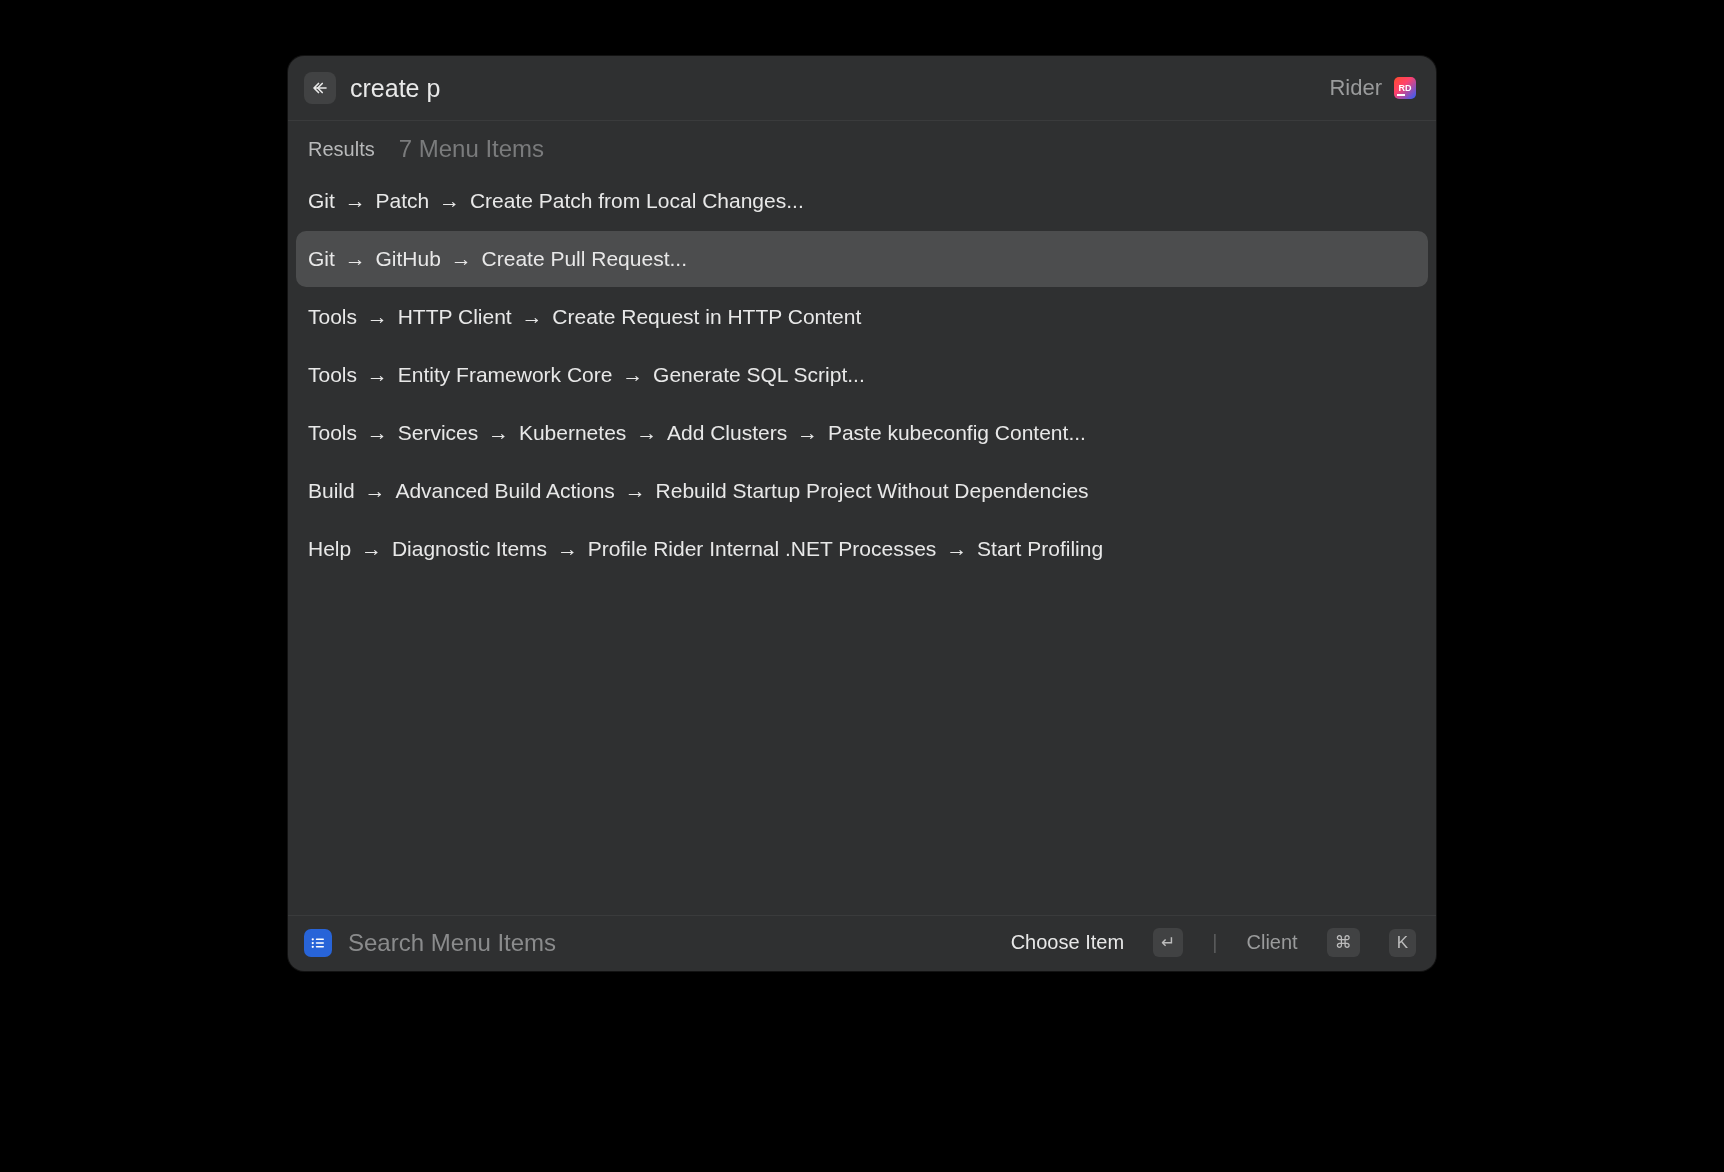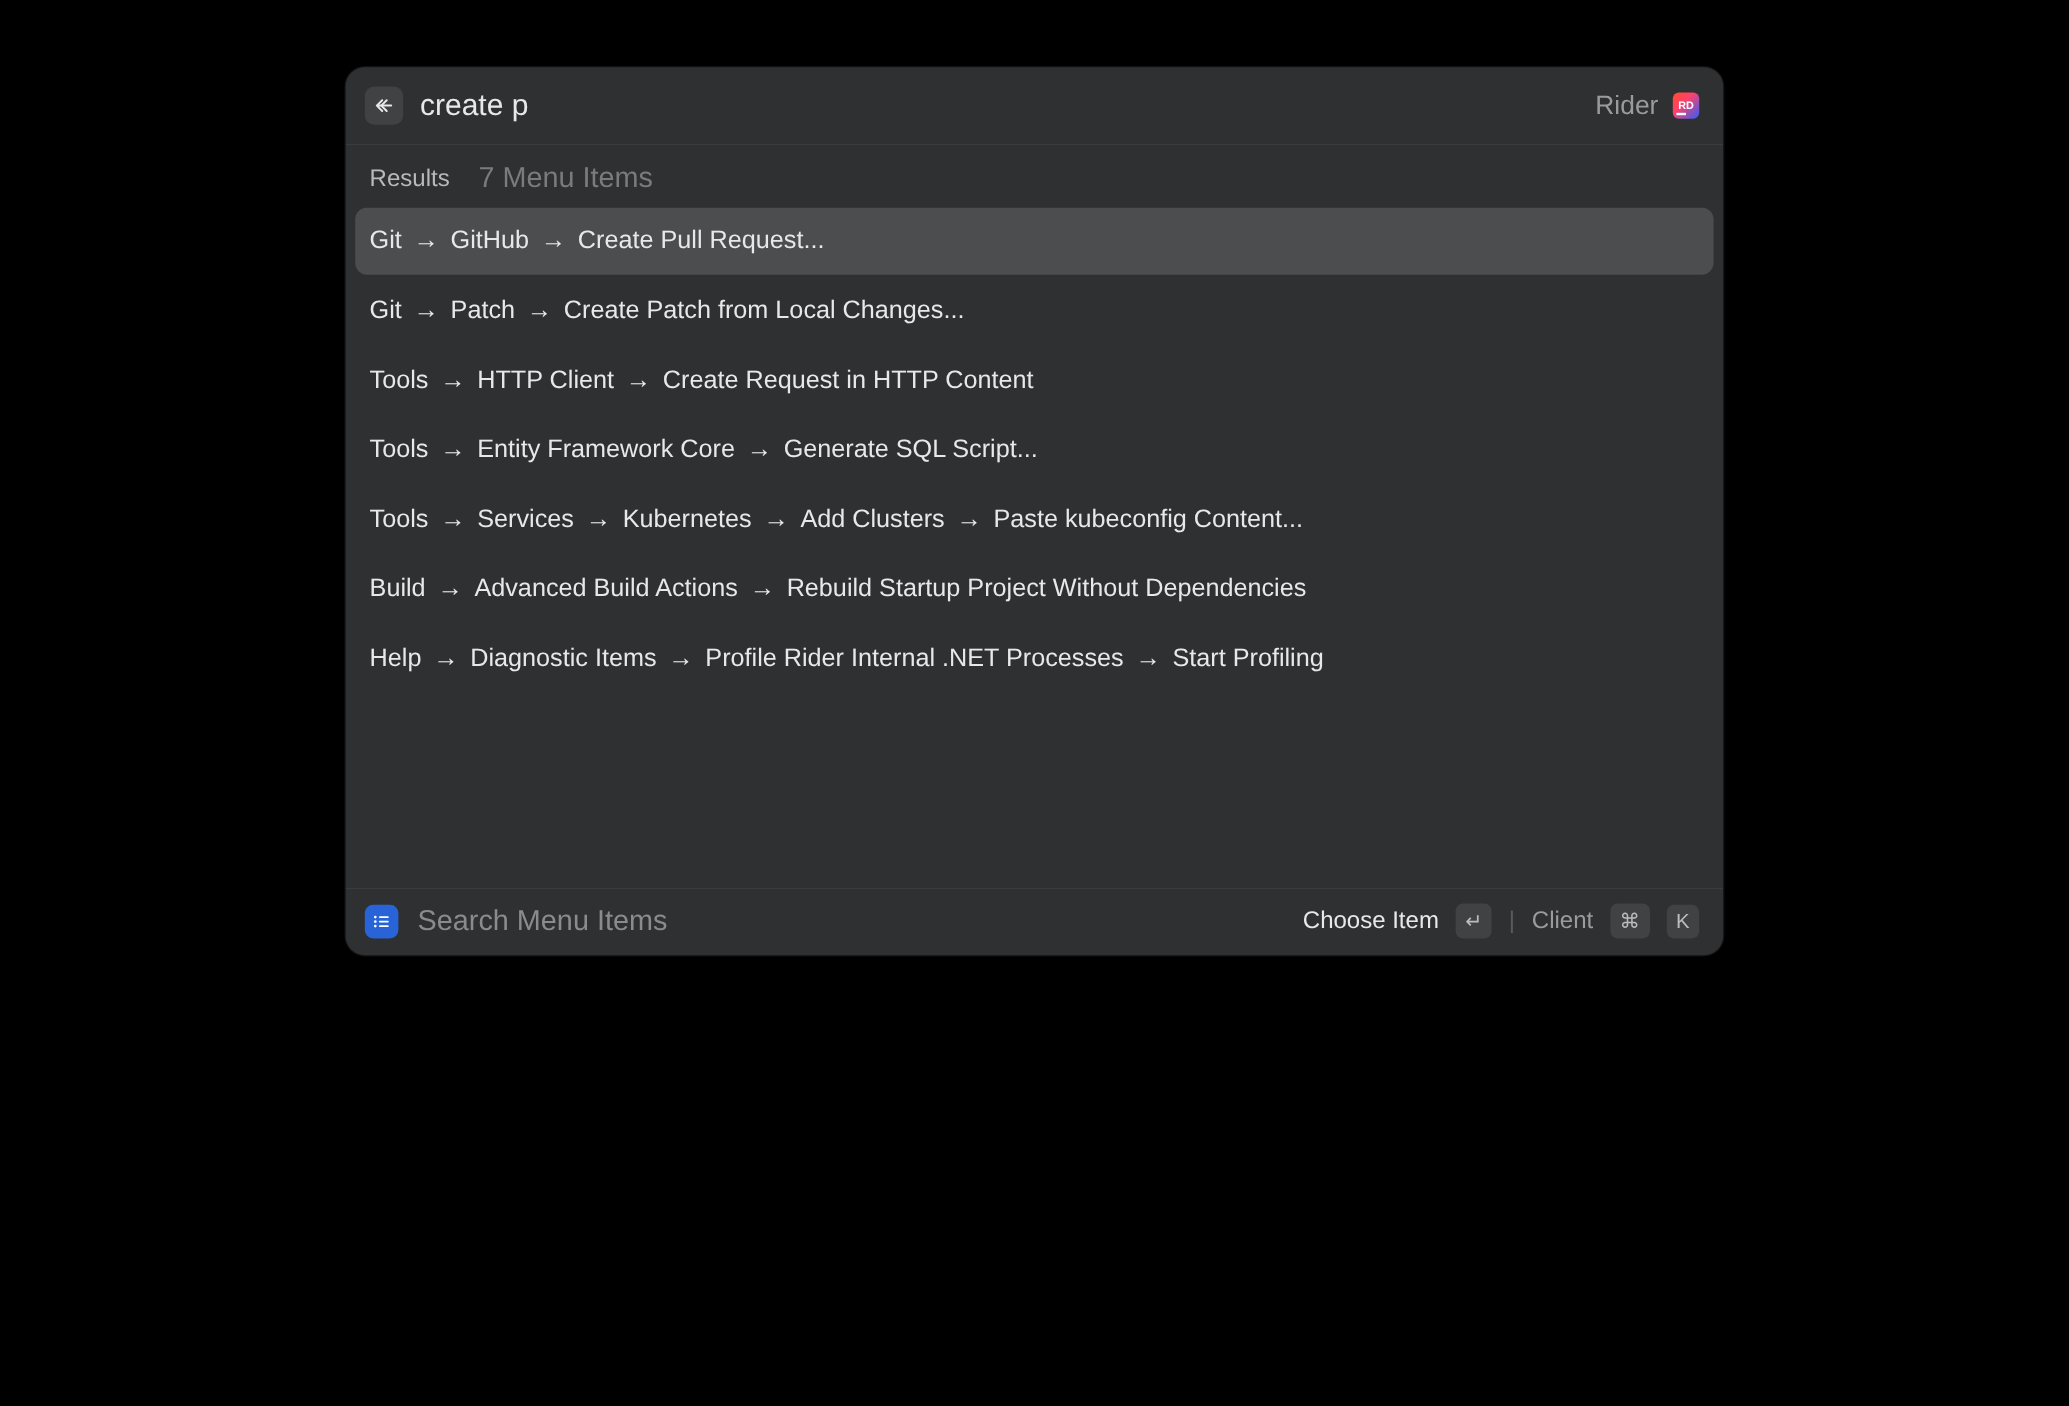--- a/index.html
+++ b/index.html
@@ -12,21 +12,21 @@
       width: 1724px;
       height: 1172px;
       font-family: -apple-system, BlinkMacSystemFont, "Segoe UI", Helvetica, Arial, sans-serif;
       display: flex;
       align-items: flex-start;
       justify-content: center;
       padding-top: 56px;
     }
     .window {
       width: 1148px;
-      height: 740px;
+      height: 915px;
       background: #2f3031;
       border-radius: 16px;
       overflow: hidden;
       display: flex;
       flex-direction: column;
       box-shadow: 0 0 0 1px rgba(255,255,255,0.07);
     }
     .header {
       display: flex;
       align-items: center;
@@ -143,21 +143,21 @@
       height: 18px;
     }
     .footer-hint {
       color: #8a8b8c;
       font-size: 24px;
       flex: 1;
     }
     .footer-right {
       display: flex;
       align-items: center;
-      gap: 14px;
+      gap: 29px;
     }
     .choose-label {
       color: #e8e8e8;
       font-size: 20px;
     }
     .actions-label {
       color: #9a9b9c;
       font-size: 20px;
     }
     .key-badge {
@@ -193,22 +193,22 @@
       <span>RD</span>
     </div>
   </div>
 
   <div class="subheader">
     <span class="results-label">Results</span>
     <span class="results-count">7 Menu Items</span>
   </div>
 
   <div class="results-list" id="results-list">
-  <div class="result-item selected"><span>Git</span><span class="arrow"> → </span><span>GitHub</span><span class="arrow"> → </span><span>Create Pull Request...</span></div>
-      <div class="result-item"><span>Git</span><span class="arrow"> → </span><span>Patch</span><span class="arrow"> → </span><span>Create Patch from Local Changes...</span></div>
+  <div class="result-item"><span>Git</span><span class="arrow"> → </span><span>Patch</span><span class="arrow"> → </span><span>Create Patch from Local Changes...</span></div>
+      <div class="result-item selected"><span>Git</span><span class="arrow"> → </span><span>GitHub</span><span class="arrow"> → </span><span>Create Pull Request...</span></div>
       <div class="result-item"><span>Tools</span><span class="arrow"> → </span><span>HTTP Client</span><span class="arrow"> → </span><span>Create Request in HTTP Content</span></div>
       <div class="result-item"><span>Tools</span><span class="arrow"> → </span><span>Entity Framework Core</span><span class="arrow"> → </span><span>Generate SQL Script...</span></div>
       <div class="result-item"><span>Tools</span><span class="arrow"> → </span><span>Services</span><span class="arrow"> → </span><span>Kubernetes</span><span class="arrow"> → </span><span>Add Clusters</span><span class="arrow"> → </span><span>Paste kubeconfig Content...</span></div>
       <div class="result-item"><span>Build</span><span class="arrow"> → </span><span>Advanced Build Actions</span><span class="arrow"> → </span><span>Rebuild Startup Project  Without Dependencies</span></div>
       <div class="result-item"><span>Help</span><span class="arrow"> → </span><span>Diagnostic Items</span><span class="arrow"> → </span><span>Profile Rider Internal .NET Processes</span><span class="arrow"> → </span><span>Start Profiling</span></div>
     </div>
 
   <div class="footer">
     <div class="footer-icon">
       <svg viewBox="0 0 24 24" fill="none">

